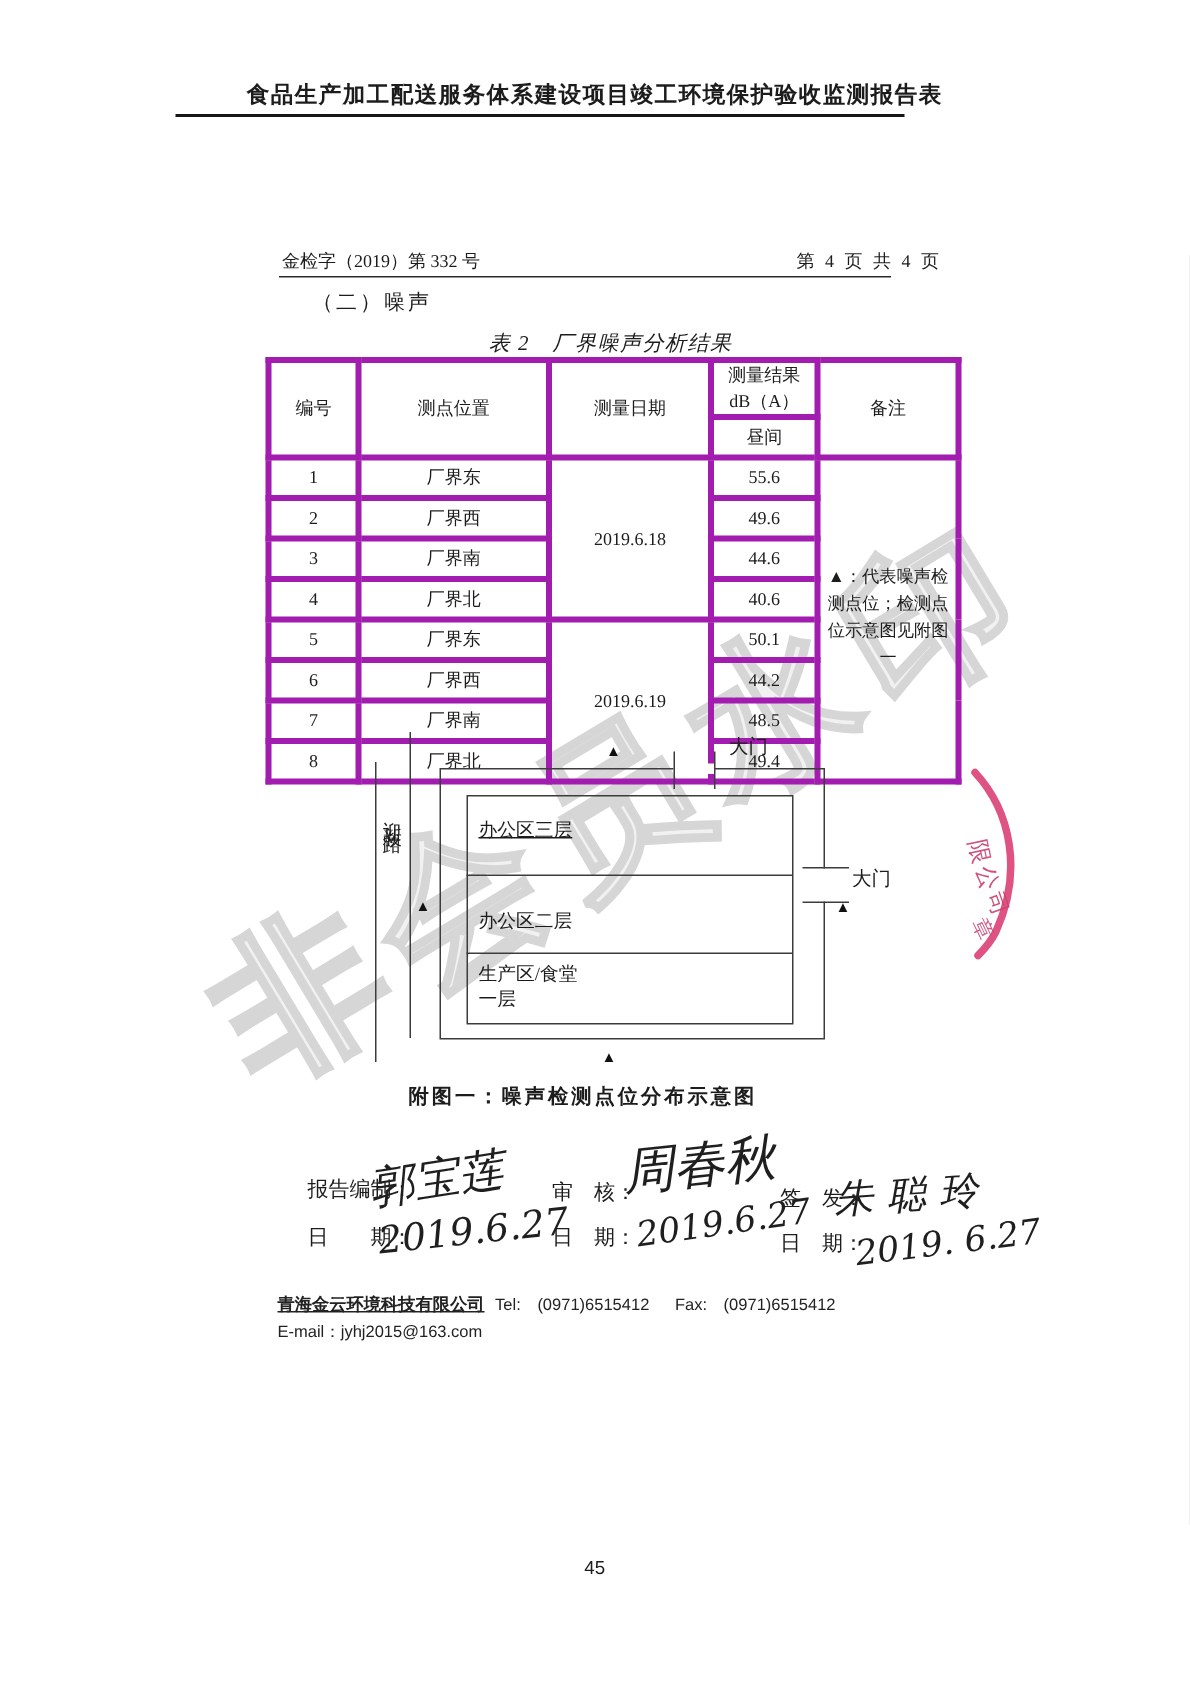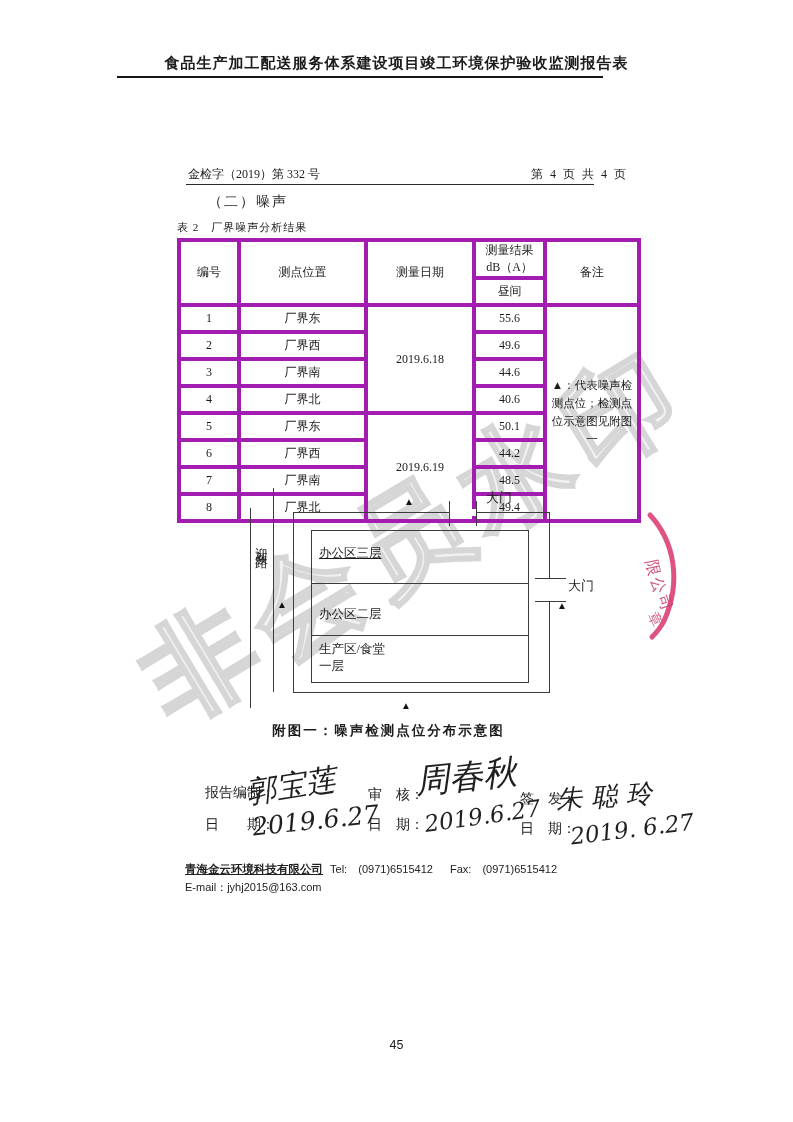--- a/index.html
+++ b/index.html
@@ -11,21 +11,21 @@
              transform:rotate(-31deg);font-size:110px;font-weight:700;letter-spacing:12px;white-space:nowrap;
              color:#f1f1f1;-webkit-text-stroke:2.5px #d6d6d6;z-index:0;pointer-events:none;}
   .layer{z-index:1;}
   
   .doc-title{left:0;right:0;top:54px;text-align:center;font-size:15px;font-weight:700;letter-spacing:1px;}
   .title-rule{left:117px;top:76px;width:486px;height:0;border-top:2px solid #161616;}
   .doc-no{left:188px;top:166px;font-size:12px;}
   .page-ind{left:531px;top:166px;font-size:12px;letter-spacing:2px;}
   .head-rule{left:186px;top:184px;width:408px;height:0;border-top:1.5px solid #2a2a2a;}
   .section{left:208px;top:193px;font-size:14px;font-weight:400;letter-spacing:2px;}
-  .tbl-title{left:177px;top:220px;width:460px;text-align:left;font-size:11px;letter-spacing:1px;}
+  .tbl-title{left:177px;top:220px;width:460px;text-align:center;font-size:14px;letter-spacing:1px;font-style:italic;}
   
   table.noise{position:absolute;left:177px;top:238px;border-collapse:collapse;table-layout:fixed;width:460px;
               font-size:12px;}
   table.noise th,table.noise td{border:4px solid #a21caf;text-align:center;vertical-align:middle;
               font-weight:normal;padding:0 2px;}
   table.noise tr.h1 th{height:22px;}
   table.noise tr.h2 th{height:23px;}
   table.noise td{height:23px;}
   td.remark{font-size:11.5px;line-height:1.55;padding:0 3px;}
   

